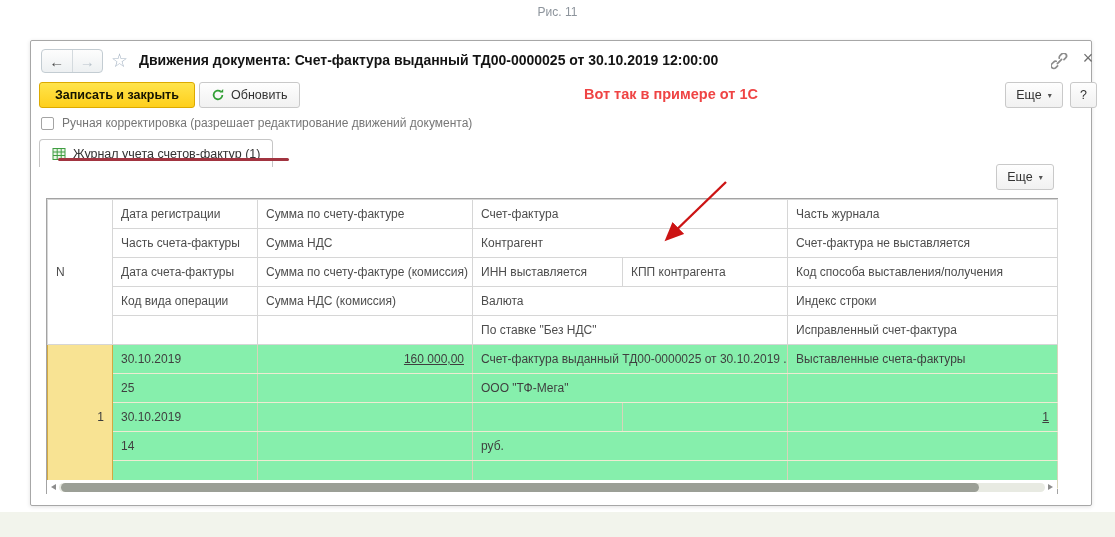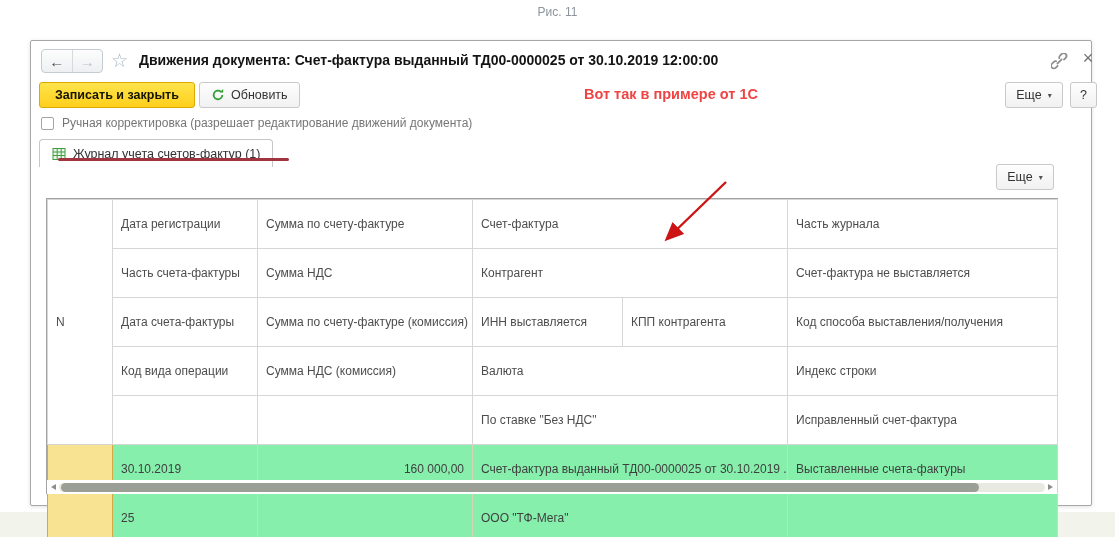--- a/index.html
+++ b/index.html
@@ -50,28 +50,28 @@
          font-size:12.5px; color:#333; cursor:pointer;text-align:right; }
   .tab-underline { position:absolute; left:27px; top:117px; width:231px; height:3px;
                    background:#a23440; border-radius:2px; }
 
   .btn-more-grid { position:absolute; left:965px; top:123px; width:58px; }
 
   
   .grid-outer { position:absolute; left:15px; top:157px; width:1012px; height:296px;
                 border:1px solid #a3a3a3; background:#fff; }
   table.grid { border-collapse:collapse; table-layout:fixed; width:1010px; }
-  table.grid td { border:1px solid #d6d6d6; height:28px; padding:17px 8px;
+  table.grid td { border:1px solid #d6d6d6; height:28px; padding:7px 8px;
                   font-size:12px; color:#4d4d4d; white-space:nowrap; overflow:hidden;
                   vertical-align:middle; background:#fff; }
   td.hN { vertical-align:top; padding-top:5px; }
   tr.data td { background:#86efac; border-color:#d8d4ba; border-top-color:#efebd2; border-bottom-color:#efebd2; color:#3f3f3f; }
   td.ncell { background:#f8e393 !important; border:1px solid #d2a942 !important;
              text-align:right; vertical-align:top; padding-top:5px; color:#3c3c3c !important; }
-  td.num { text-align:right; }
+  td.num { text-align:right;text-decoration:underline; }
 
   
   .hscroll { position:absolute; left:0; top:281px; width:1010px; height:14px;
              display:flex; align-items:center; background:#fff; }
   .sb-arrow { width:12px; height:14px; position:relative; cursor:pointer; }
   .sb-arrow::before { content:""; position:absolute; top:4px; border-top:3.5px solid transparent;
                       border-bottom:3.5px solid transparent; }
   .sb-left::before { left:4px; border-right:5px solid #8d8d8d; }
   .sb-right::before { left:3px; border-left:5px solid #8d8d8d; }
   .sb-track { flex:1; height:9px; background:#e8eae2; border-radius:5px; position:relative; cursor:pointer; }

